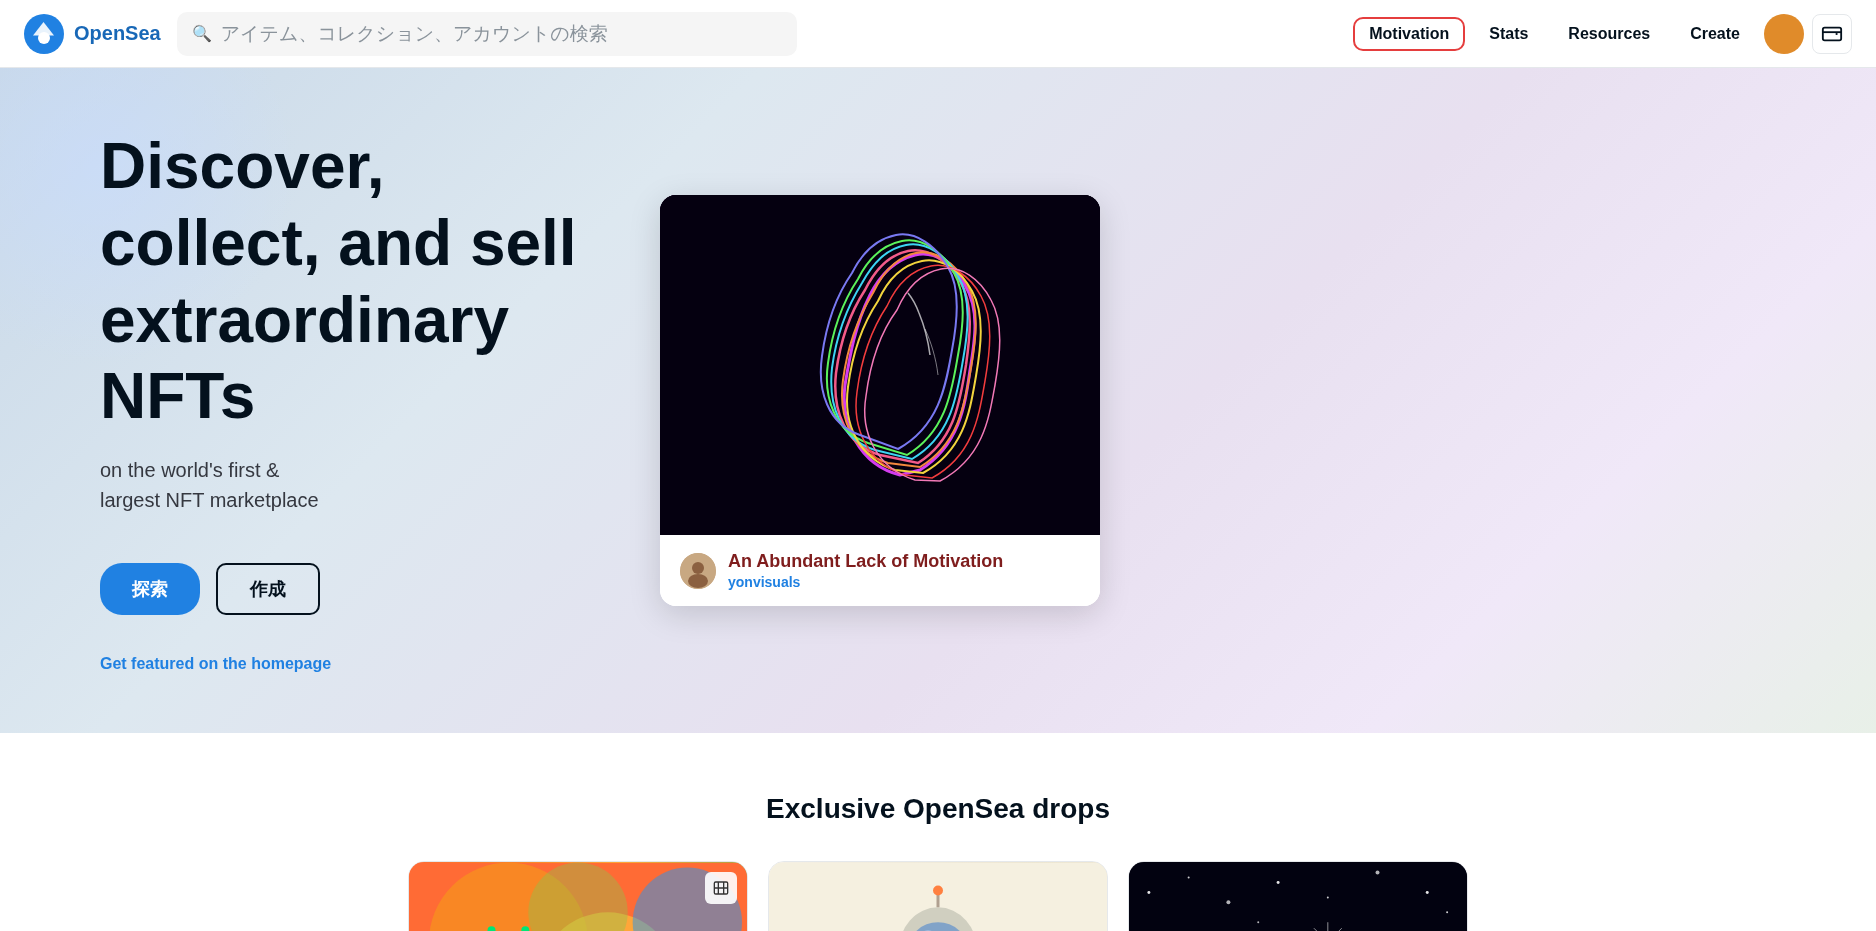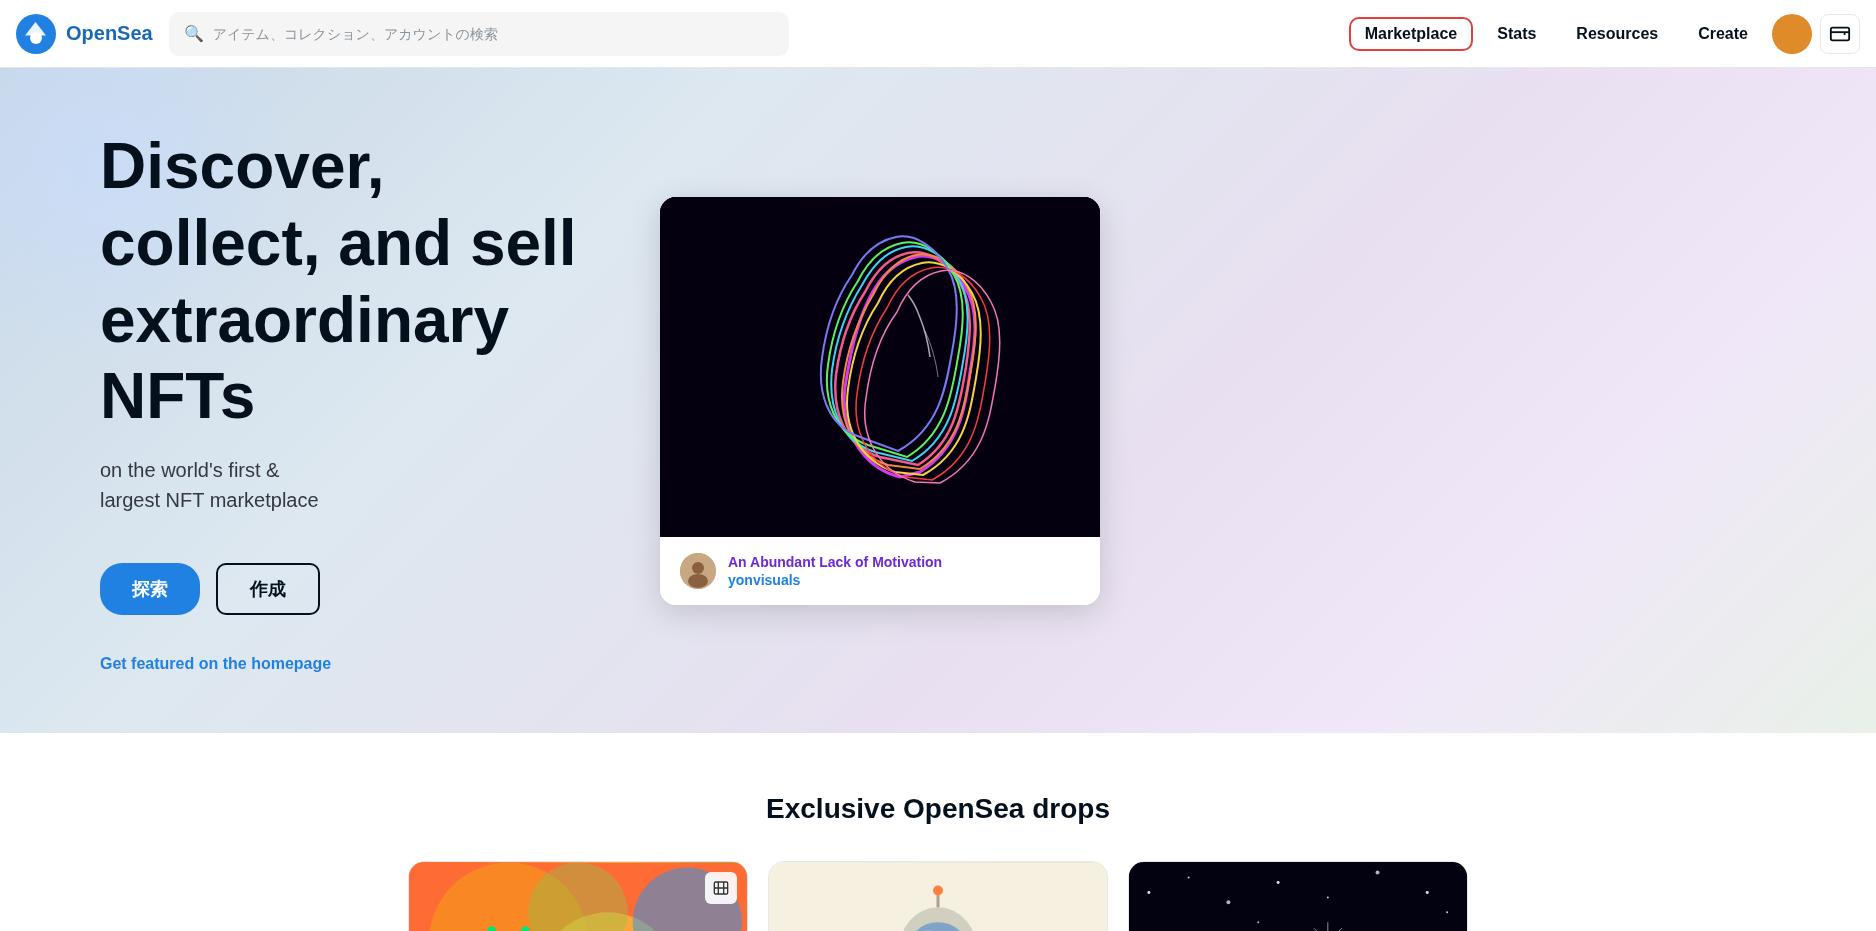--- a/index.html
+++ b/index.html
@@ -2,21 +2,21 @@
 <html><head>
   <meta charset="utf-8">
   <style>
     * { margin: 0; padding: 0; box-sizing: border-box; }
     body { font-family: -apple-system, BlinkMacSystemFont, 'Segoe UI', sans-serif; background: #fff; overflow-x: hidden; }
 
     
     .header {
       display: flex;
       align-items: center;
-      padding: 0 16px;
+      padding: 0 24px;
       height: 68px;
       background: #fff;
       border-bottom: 1px solid #e5e8eb;
       position: sticky;
       top: 0;
       z-index: 100;
       gap: 16px;
     }
     .logo-area {
       display: flex;
@@ -46,21 +46,21 @@
       gap: 8px;
     }
     .search-icon-wrap {
       color: #8a939b;
       font-size: 16px;
     }
     .search-input {
       border: none;
       background: transparent;
       outline: none;
-      font-size: 14px;
+      font-size: 19px;
       color: #04111d;
       width: 100%;
     }
     .search-input::placeholder { color: #8a939b; }
 
     .nav-links {
       display: flex;
       align-items: center;
       gap: 8px;
       margin-left: auto;
@@ -215,23 +215,23 @@
       border-radius: 50%;
       background: #c8a882;
       overflow: hidden;
       flex-shrink: 0;
       display: flex;
       align-items: center;
       justify-content: center;
       font-size: 16px;
     }
     .nft-title {
-      font-size: 14px;
+      font-size: 18px;
       font-weight: 700;
-      color: #6d28d9;
+      color: #7f1d1d;
       margin-bottom: 2px;
     }
     .nft-creator {
       font-size: 14px;
       color: #2081e2;
       font-weight: 600;
     }
 
     
     .section {
@@ -301,21 +301,21 @@
     </svg>
     <span class="logo-text">OpenSea</span>
   </a>
 
   <div class="search-bar">
     <span class="search-icon-wrap">🔍</span>
     <input class="search-input" type="text" placeholder="アイテム、コレクション、アカウントの検索" style="">
   </div>
 
   <nav class="nav-links">
-    <button class="nav-item active">Marketplace</button>
+    <button class="nav-item active">Motivation</button>
     <button class="nav-item">Stats</button>
     <button class="nav-item">Resources</button>
     <button class="nav-item">Create</button>
     <div class="user-avatar"></div>
     <div class="wallet-icon">
       <svg width="22" height="22" viewBox="0 0 24 24" fill="none" stroke="currentColor" stroke-width="2">
         <rect x="2" y="5" width="20" height="14" rx="2"></rect>
         <path d="M16 12h2"></path>
         <path d="M2 10h20"></path>
       </svg>

